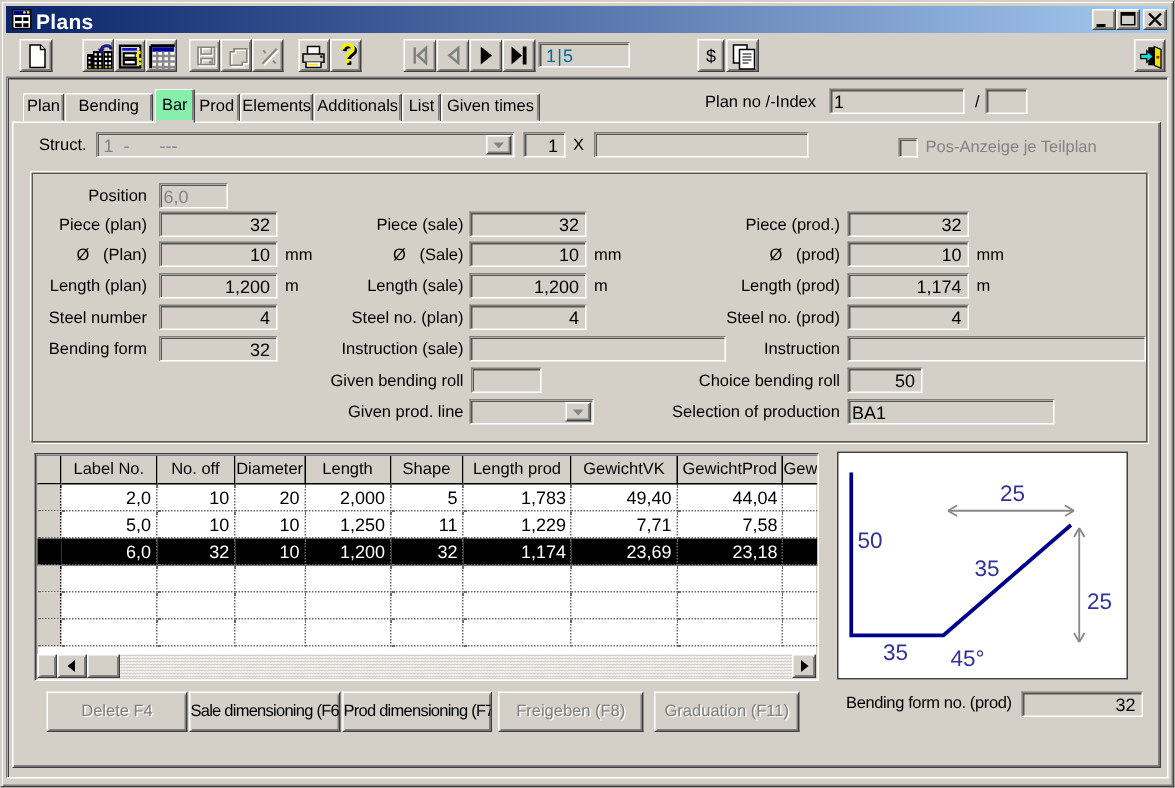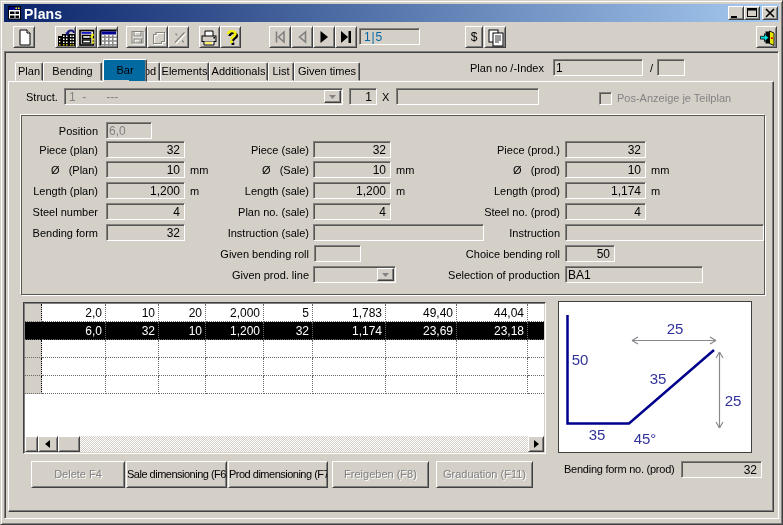--- a/index.html
+++ b/index.html
@@ -46,22 +46,22 @@
 }
 
 .tab {
   top:62px; height:19px; background:#d4d0c8;
   border:1px solid; border-color:#fff #404040 #d4d0c8 #fff;
   border-radius:2px 2px 0 0;
   box-shadow: inset -1px 0 0 #808080;
   text-align:center; line-height:17px; font-size:11px;
 }
 #tabsel {
-  left:103px; top:59px; width:44px; height:23px;
-  background:#0369a1;
+  left:103px; top:59px; width:27px; height:23px;
+  background:#86efac;
   border:1px solid; border-color:#fff #404040 #d4d0c8 #fff;
   border-radius:2px 2px 0 0;
   box-shadow: inset -1px 0 0 #808080;
   text-align:center; line-height:20px; z-index:5; font-size:11px;
 }
 #tabpage {
   left:8px; top:81px; width:766px; height:431px;
   background:#d4d0c8;
   border:1px solid; border-color:#fff #404040 #404040 #fff;
   box-shadow: inset -1px -1px 0 #808080;
@@ -324,21 +324,21 @@
   <div class="lbl" style="left:190px;top:185px">m</div>
   <div class="rlbl" style="left:180px;top:185px;width:129px">Length (sale)</div>
   <div class="fld" style="left:313px;top:182px;width:78px">1,200</div>
   <div class="lbl" style="left:396px;top:185px">m</div>
   <div class="rlbl" style="left:420px;top:185px;width:140px">Length (prod)</div>
   <div class="fld" style="left:565px;top:182px;width:81px">1,174</div>
   <div class="lbl" style="left:651px;top:185px">m</div>
 
   <div class="rlbl" style="left:20px;top:206px;width:78px">Steel number</div>
   <div class="fld" style="left:106px;top:203px;width:79px">4</div>
-  <div class="rlbl" style="left:180px;top:206px;width:129px">Plan no. (sale)</div>
+  <div class="rlbl" style="left:180px;top:206px;width:129px">Steel no. (plan)</div>
   <div class="fld" style="left:313px;top:203px;width:78px">4</div>
   <div class="rlbl" style="left:420px;top:206px;width:140px">Steel no. (prod)</div>
   <div class="fld" style="left:565px;top:203px;width:81px">4</div>
 
   <div class="rlbl" style="left:20px;top:227px;width:78px">Bending form</div>
   <div class="fld" style="left:106px;top:224px;width:79px">32</div>
   <div class="rlbl" style="left:180px;top:227px;width:129px">Instruction (sale)</div>
   <div class="fld" style="left:313px;top:224px;width:171px"></div>
   <div class="rlbl" style="left:420px;top:227px;width:140px">Instruction</div>
   <div class="fld" style="left:565px;top:224px;width:199px"></div>
@@ -367,30 +367,54 @@
         <col style="width:53px">
         <col style="width:47px">
         <col style="width:58px">
         <col style="width:49px">
         <col style="width:73px">
         <col style="width:71px">
         <col style="width:71px">
         <col style="width:16px">
     </colgroup>
     <tbody>
+        <tr class="ghead">
+          <td class="ghc"></td>
+          <td>Label No.</td>
+          <td>No. off</td>
+          <td>Diameter</td>
+          <td>Length</td>
+          <td>Shape</td>
+          <td>Length prod</td>
+          <td>GewichtVK</td>
+          <td>GewichtProd</td>
+          <td style="border-right:none">Gew</td>
+        </tr>
     <tr class="grow">
           <td class="gh"></td>
           <td>2,0</td>
           <td>10</td>
           <td>20</td>
           <td>2,000</td>
           <td>5</td>
           <td>1,783</td>
           <td>49,40</td>
           <td>44,04</td>
+          <td class="last"></td>
+        </tr>
+    <tr class="grow">
+          <td class="gh"></td>
+          <td>5,0</td>
+          <td>10</td>
+          <td>10</td>
+          <td>1,250</td>
+          <td>11</td>
+          <td>1,229</td>
+          <td>7,71</td>
+          <td>7,58</td>
           <td class="last"></td>
         </tr>
     <tr class="grow sel">
           <td class="gh"></td>
           <td>6,0</td>
           <td>32</td>
           <td>10</td>
           <td>1,200</td>
           <td>32</td>
           <td>1,174</td>

